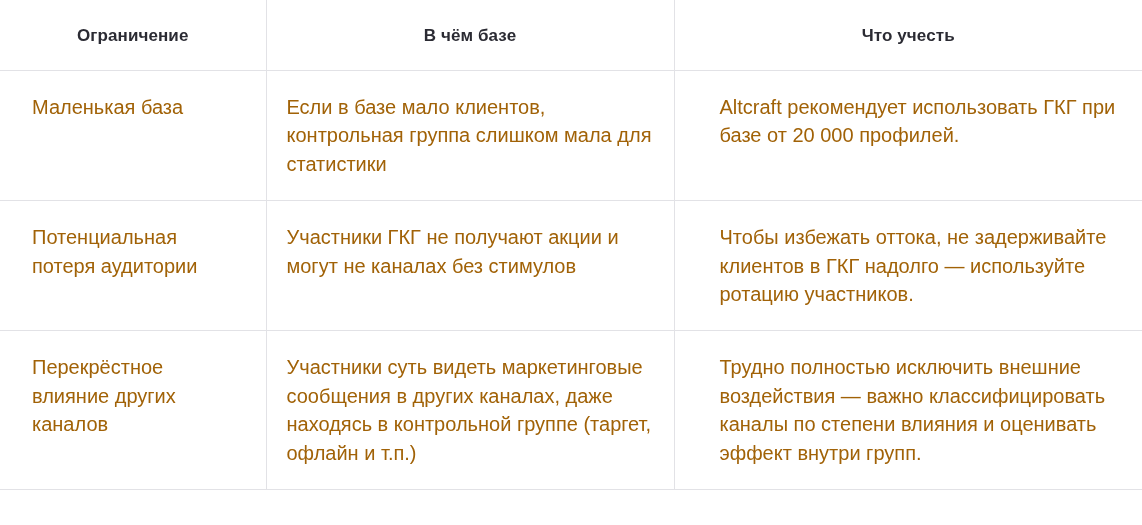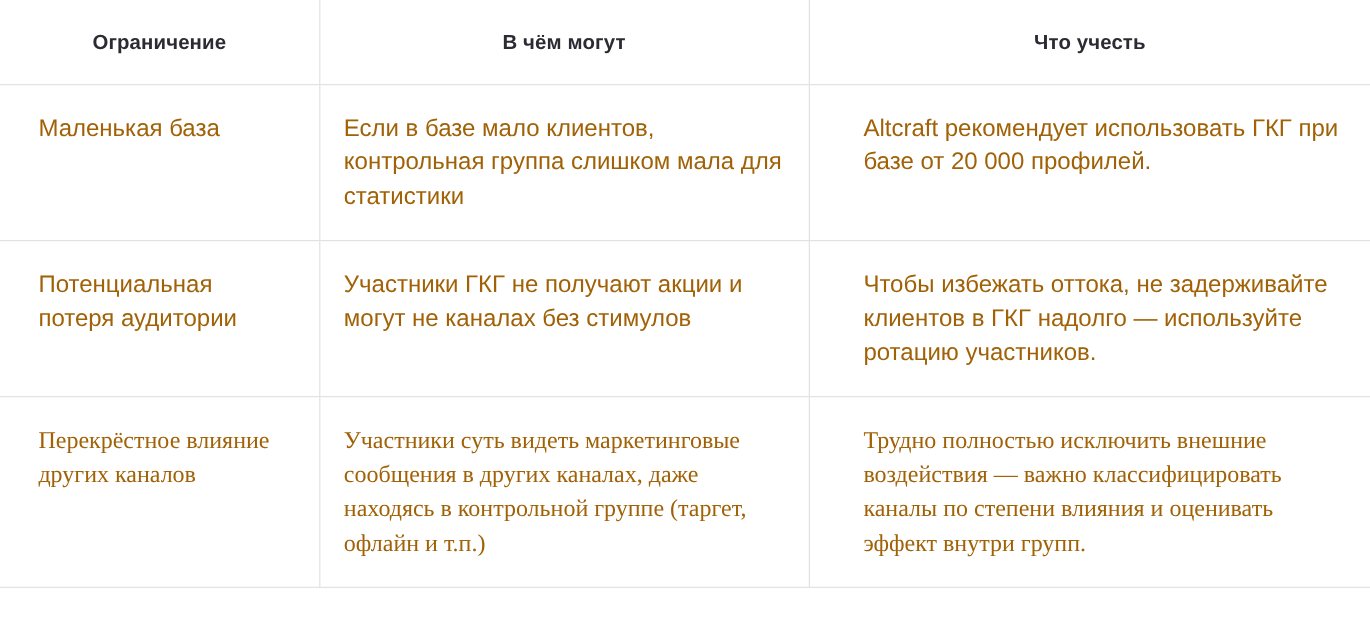--- a/index.html
+++ b/index.html
@@ -44,41 +44,41 @@
     font-size: 20px;
     line-height: 1.42;
     color: #a16207;
     text-align: left;
     padding: 22px 22px 22px 32px;
     border-bottom: 1px solid #e2e2e6;
     border-right: 1px solid #e2e2e6;
     vertical-align: top;
   }
   table.limits-table tbody td:last-child { border-right: none; }
-  table.limits-table tbody tr:last-child td { border-bottom: 1px solid #e2e2e6; font-family: Liberation Serif, serif; }
+  table.limits-table tbody tr:last-child td { border-bottom: 1px solid #e2e2e6; }
 
   table.limits-table tbody td.col-reason { padding-left: 20px; }
   table.limits-table tbody td.col-note { padding-left: 45px; }
 
   .cell-text { display: block; white-space: pre-line; }
 </style>
 </head>
 <body>
 
 <div class="table-wrap">
   <table class="limits-table">
     <colgroup>
       <col class="c1">
       <col class="c2">
       <col class="c3">
     </colgroup>
     <thead>
       <tr>
         <th>Ограничение</th>
-        <th>В чём могут</th>
+        <th>В чём базе</th>
         <th>Что учесть</th>
       </tr>
     </thead>
     <tbody>
       <tr>
         <td class="col-limit">
           <span class="cell-text">Маленькая база</span>
         </td>
         <td class="col-reason">
           <span class="cell-text">Если в базе мало клиентов, контрольная группа слишком мала для статистики</span>

